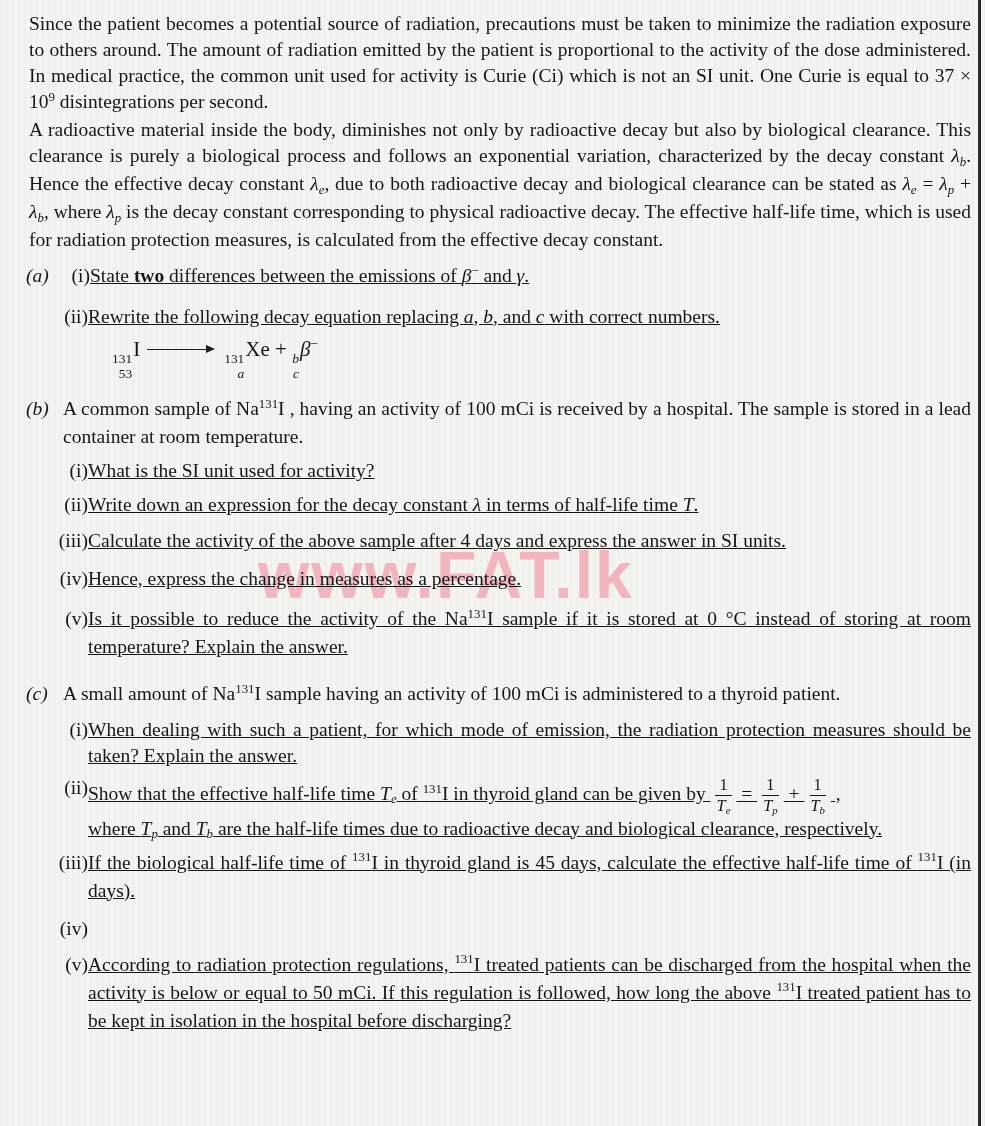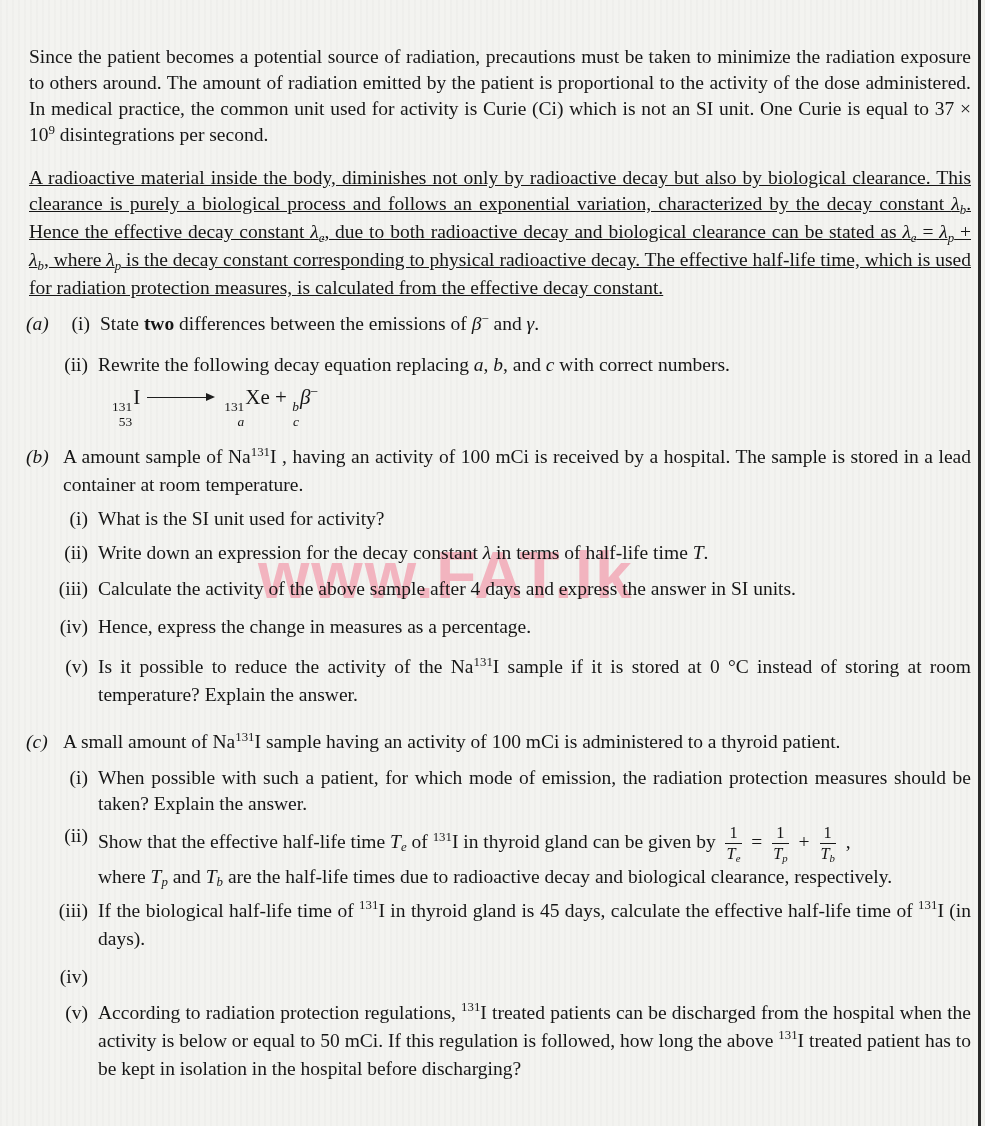--- a/index.html
+++ b/index.html
@@ -25,30 +25,30 @@
     user-select:none;white-space:nowrap;
   }
   .content{
     position:relative;z-index:1;
     padding:11px 14px 0 26px;
   }
   .scan-edge{
     position:absolute;top:0;bottom:0;right:4px;width:3px;z-index:2;
     background:var(--edge,#2a2a2a);
   }
-  .block{line-height:26px;margin-top:33px;}
+  .block{line-height:26px;}
   .para{text-align:justify;margin-left:3px;}
   .partrow{display:flex;}
   .plabel{flex:0 0 37px;font-style:italic;}
   .pbody{flex:1;}
   .itemwrap{display:flex;flex:1;}
   .itemrow{display:flex;padding-left:29px;}
   .inum{flex:0 0 auto;min-width:33px;text-align:right;white-space:nowrap;}
   .itemwrap .inum{min-width:27px;}
-  .ibody{flex:1;margin-left:10px;}
+  .ibody{flex:1;text-decoration:underline;}
   .ptext{text-align:justify;line-height:26px;}
   .equation{margin-left:86px;font-size:21px;}
 
   
   .i{font-style:italic;}
   .b{font-weight:bold;}
   .sup{font-size:66%;position:relative;top:-0.55em;}
   .sub{font-size:66%;position:relative;top:0.28em;}
 
   
@@ -64,21 +64,21 @@
   .fn{padding:0 4px;border-bottom:1.5px solid var(--ink,#161616);}
   .fd{padding:0 2px;}
 
   
   .rarrow{display:inline-block;position:relative;width:68px;height:6px;margin:0 9px 0 7px;vertical-align:0.12em;}
   .rarrow::before{content:"";position:absolute;left:0;right:6px;top:2px;border-top:1.6px solid #1e1e1e;}
   .rarrow::after{content:"";position:absolute;right:0;top:-2px;width:0;height:0;
     border-left:9px solid #1e1e1e;border-top:4.5px solid transparent;border-bottom:4.5px solid transparent;}
 
   
-  [data-name="intro-paragraph-2"]{margin-top:15px;text-decoration:underline;}
+  [data-name="intro-paragraph-2"]{}
   [data-name="question-part-a"]{margin-top:10px;}
   [data-name="question-item-a-ii"]{margin-top:13px;}
   [data-name="decay-equation"]{margin-top:6px;}
   [data-name="question-part-b"]{margin-top:15px;}
   [data-name="question-item-b-i"]{margin-top:8px;}
   [data-name="question-item-b-ii"]{margin-top:8px;}
   [data-name="question-item-b-iii"]{margin-top:10px;}
   [data-name="question-item-b-iv"]{margin-top:12px;}
   [data-name="question-item-b-v"]{margin-top:14px;}
   [data-name="question-part-c"]{margin-top:21px;}
@@ -117,21 +117,21 @@
         </span><span data-name="text-run">I</span><span class="rarrow" data-name="reaction-arrow-icon"></span><span class="stack" data-name="nuclide-prescript">
           <span class="st " data-name="prescript-top">131</span>
           <span class="sb i" data-name="prescript-bottom">a</span>
         </span><span data-name="text-run">Xe + </span><span class="stack" data-name="nuclide-prescript">
           <span class="st i" data-name="prescript-top">b</span>
           <span class="sb i" data-name="prescript-bottom">c</span>
         </span><span class="i" data-name="text-run">β</span><span class="sup" data-name="text-run">−</span></div>
       <div class="partrow block" data-name="question-part-b">
         <div class="plabel" data-name="part-label">(b)</div>
         <div class="pbody" data-name="part-text">
-          <div class="ptext" data-name="part-paragraph"><span data-name="text-run">A amount sample of Na</span><span class="sup" data-name="text-run">131</span><span data-name="text-run">I , having an activity of 100 mCi is received by a hospital. The sample is stored in a lead container at room temperature.</span></div>
+          <div class="ptext" data-name="part-paragraph"><span data-name="text-run">A common sample of Na</span><span class="sup" data-name="text-run">131</span><span data-name="text-run">I , having an activity of 100 mCi is received by a hospital. The sample is stored in a lead container at room temperature.</span></div>
         </div>
       </div>
       <div class="itemrow block" data-name="question-item-b-i">
         <div class="inum" data-name="item-number">(i)</div>
         <div class="ibody" data-name="item-text">
           <div class="ptext" data-name="item-paragraph"><span data-name="text-run">What is the SI unit used for activity?</span></div>
         </div>
       </div>
       <div class="itemrow block" data-name="question-item-b-ii">
         <div class="inum" data-name="item-number">(ii)</div>
@@ -159,21 +159,21 @@
       </div>
       <div class="partrow block" data-name="question-part-c">
         <div class="plabel" data-name="part-label">(c)</div>
         <div class="pbody" data-name="part-text">
           <div class="ptext" data-name="part-paragraph"><span data-name="text-run">A small amount of Na</span><span class="sup" data-name="text-run">131</span><span data-name="text-run">I sample having an activity of 100 mCi is administered to a thyroid patient.</span></div>
         </div>
       </div>
       <div class="itemrow block" data-name="question-item-c-i">
         <div class="inum" data-name="item-number">(i)</div>
         <div class="ibody" data-name="item-text">
-          <div class="ptext" data-name="item-paragraph"><span data-name="text-run">When possible with such a patient, for which mode of emission, the radiation protection measures should be taken? Explain the answer.</span></div>
+          <div class="ptext" data-name="item-paragraph"><span data-name="text-run">When dealing with such a patient, for which mode of emission, the radiation protection measures should be taken? Explain the answer.</span></div>
         </div>
       </div>
       <div class="itemrow block" data-name="question-item-c-ii">
         <div class="inum" data-name="item-number">(ii)</div>
         <div class="ibody" data-name="item-text">
           <div class="ptext" data-name="item-paragraph"><span data-name="text-run">Show that the effective half-life time </span><span class="i" data-name="text-run">T</span><span class="sub i" data-name="text-run">e</span><span data-name="text-run"> of </span><span class="sup" data-name="text-run">131</span><span data-name="text-run">I in thyroid gland can be given by </span><span class="frac" data-name="fraction">
               <span class="fn" data-name="fraction-numerator"><span data-name="text-run">1</span></span>
               <span class="fd" data-name="fraction-denominator"><span class="i" data-name="text-run">T</span><span class="sub i" data-name="text-run">e</span></span>
             </span><span data-name="text-run"> = </span><span class="frac" data-name="fraction">
               <span class="fn" data-name="fraction-numerator"><span data-name="text-run">1</span></span>

